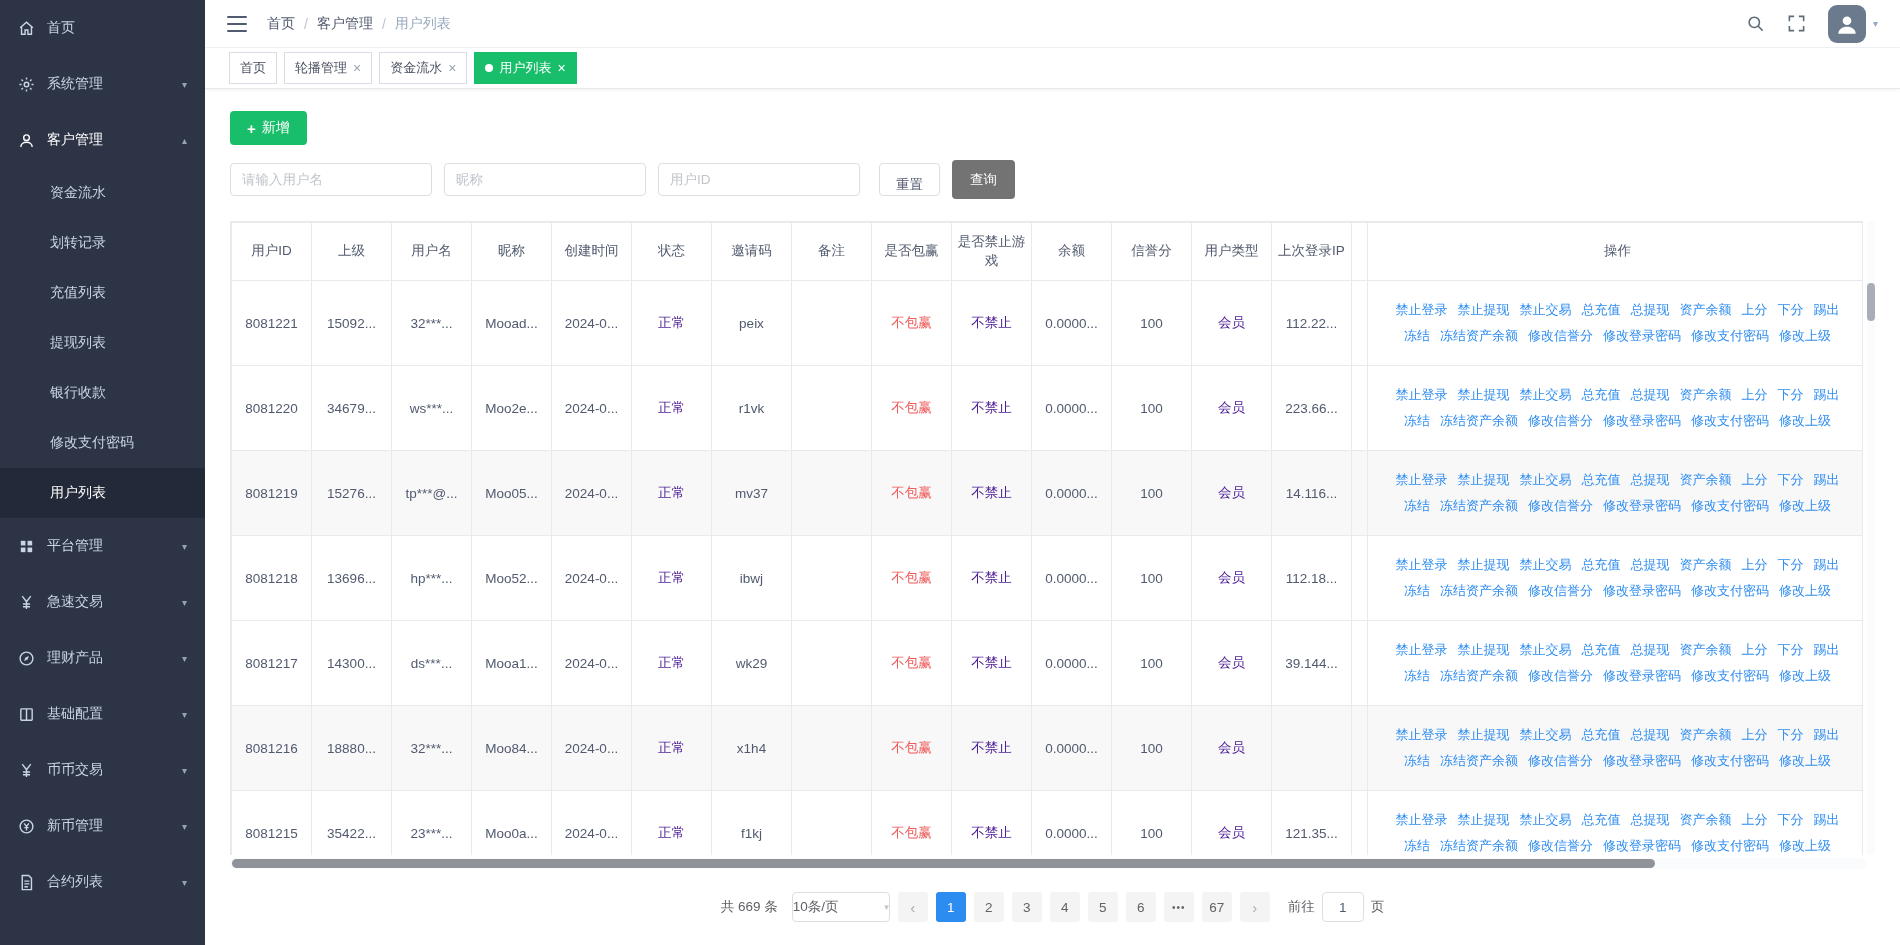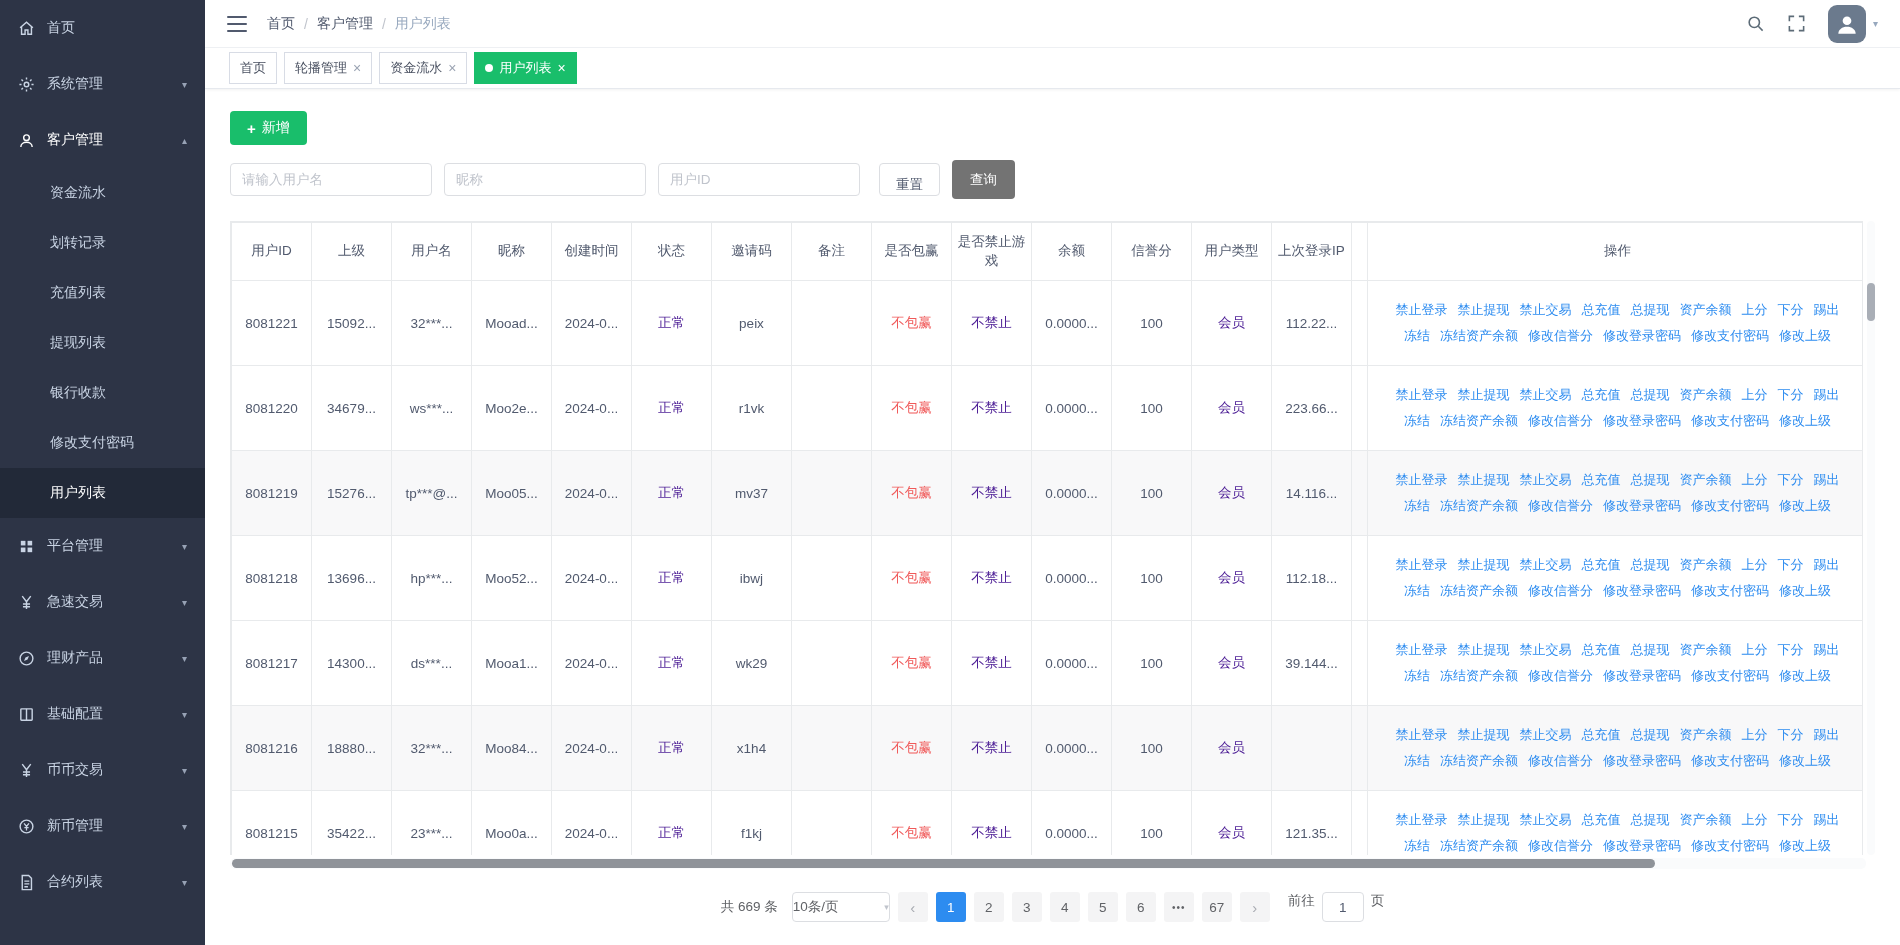--- a/index.html
+++ b/index.html
@@ -75,21 +75,21 @@
 
   
   .pagination{margin-top:23px;display:flex;align-items:center;justify-content:center;gap:8px;font-size:13.5px;color:#606266}
   .pg-total{margin-right:6px}
   .page-size-select{width:98px;height:30px;border:1px solid #dcdee2;border-radius:4px;display:flex;align-items:center;justify-content:space-between;padding:0 0;background:#fff;color:#606266;cursor:pointer}
   .ps-caret{font-size:9px;color:#c0c4cc}
   .page-btn{min-width:30px;height:30px;border-radius:3px;background:#f4f4f5;color:#606266;display:inline-flex;align-items:center;justify-content:center;padding:0 6px;cursor:pointer;font-size:13.5px}
   .page-btn.active{background:#2d8cf0;color:#fff;cursor:default}
   .page-btn.nav{color:#a8abb2;font-size:15px}
   .page-btn.dots{letter-spacing:1px;font-size:10px;color:#606266}
-  .goto{display:flex;align-items:flex-start;gap:7px;margin-left:10px}
+  .goto{display:flex;align-items:center;gap:7px;margin-left:10px}
   .goto-input{width:42px;height:30px;border:1px solid #dcdee2;border-radius:4px;text-align:center;font-size:13.5px;color:#515a6e;outline:none}
 </style>
 </head>
 <body>
 
 <div class="app">
 
   <aside class="sidebar">
     <nav id="sidebar-menu">
         <div class="menu-item">

